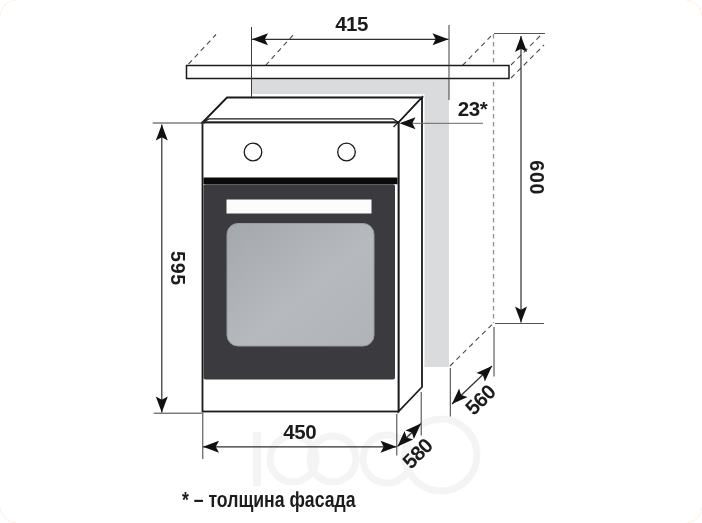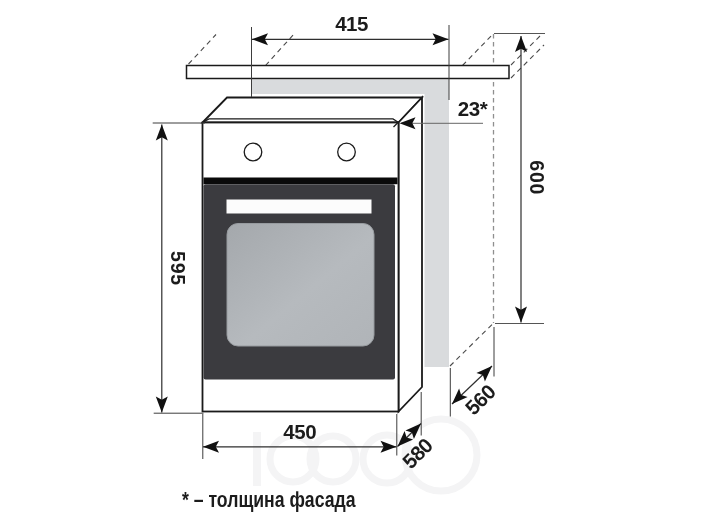--- a/index.html
+++ b/index.html
@@ -1,16 +1,16 @@
 <!DOCTYPE html>
 <html><head>
 <meta charset="utf-8">
 <style>
   html,body{margin:0;padding:0;background:#ffffff;}
-  #stage{position:relative;width:702px;height:523px;background:#fdba74;overflow:hidden;}
+  #stage{position:relative;width:702px;height:523px;background:#fdba74;overflow:hidden;border-radius:17px;}
   svg text{font-family:"Liberation Sans",sans-serif;fill:#1c1c1c;}
 </style>
 </head>
 <body>
 <div id="stage">
 <svg width="702" height="523" viewBox="0 0 702 523" xmlns="http://www.w3.org/2000/svg">
   <defs>
     <linearGradient id="wing" x1="0" y1="0" x2="1" y2="1">
       <stop offset="0" stop-color="#a4a8ac"></stop>
       <stop offset="0.55" stop-color="#b6babe"></stop>

